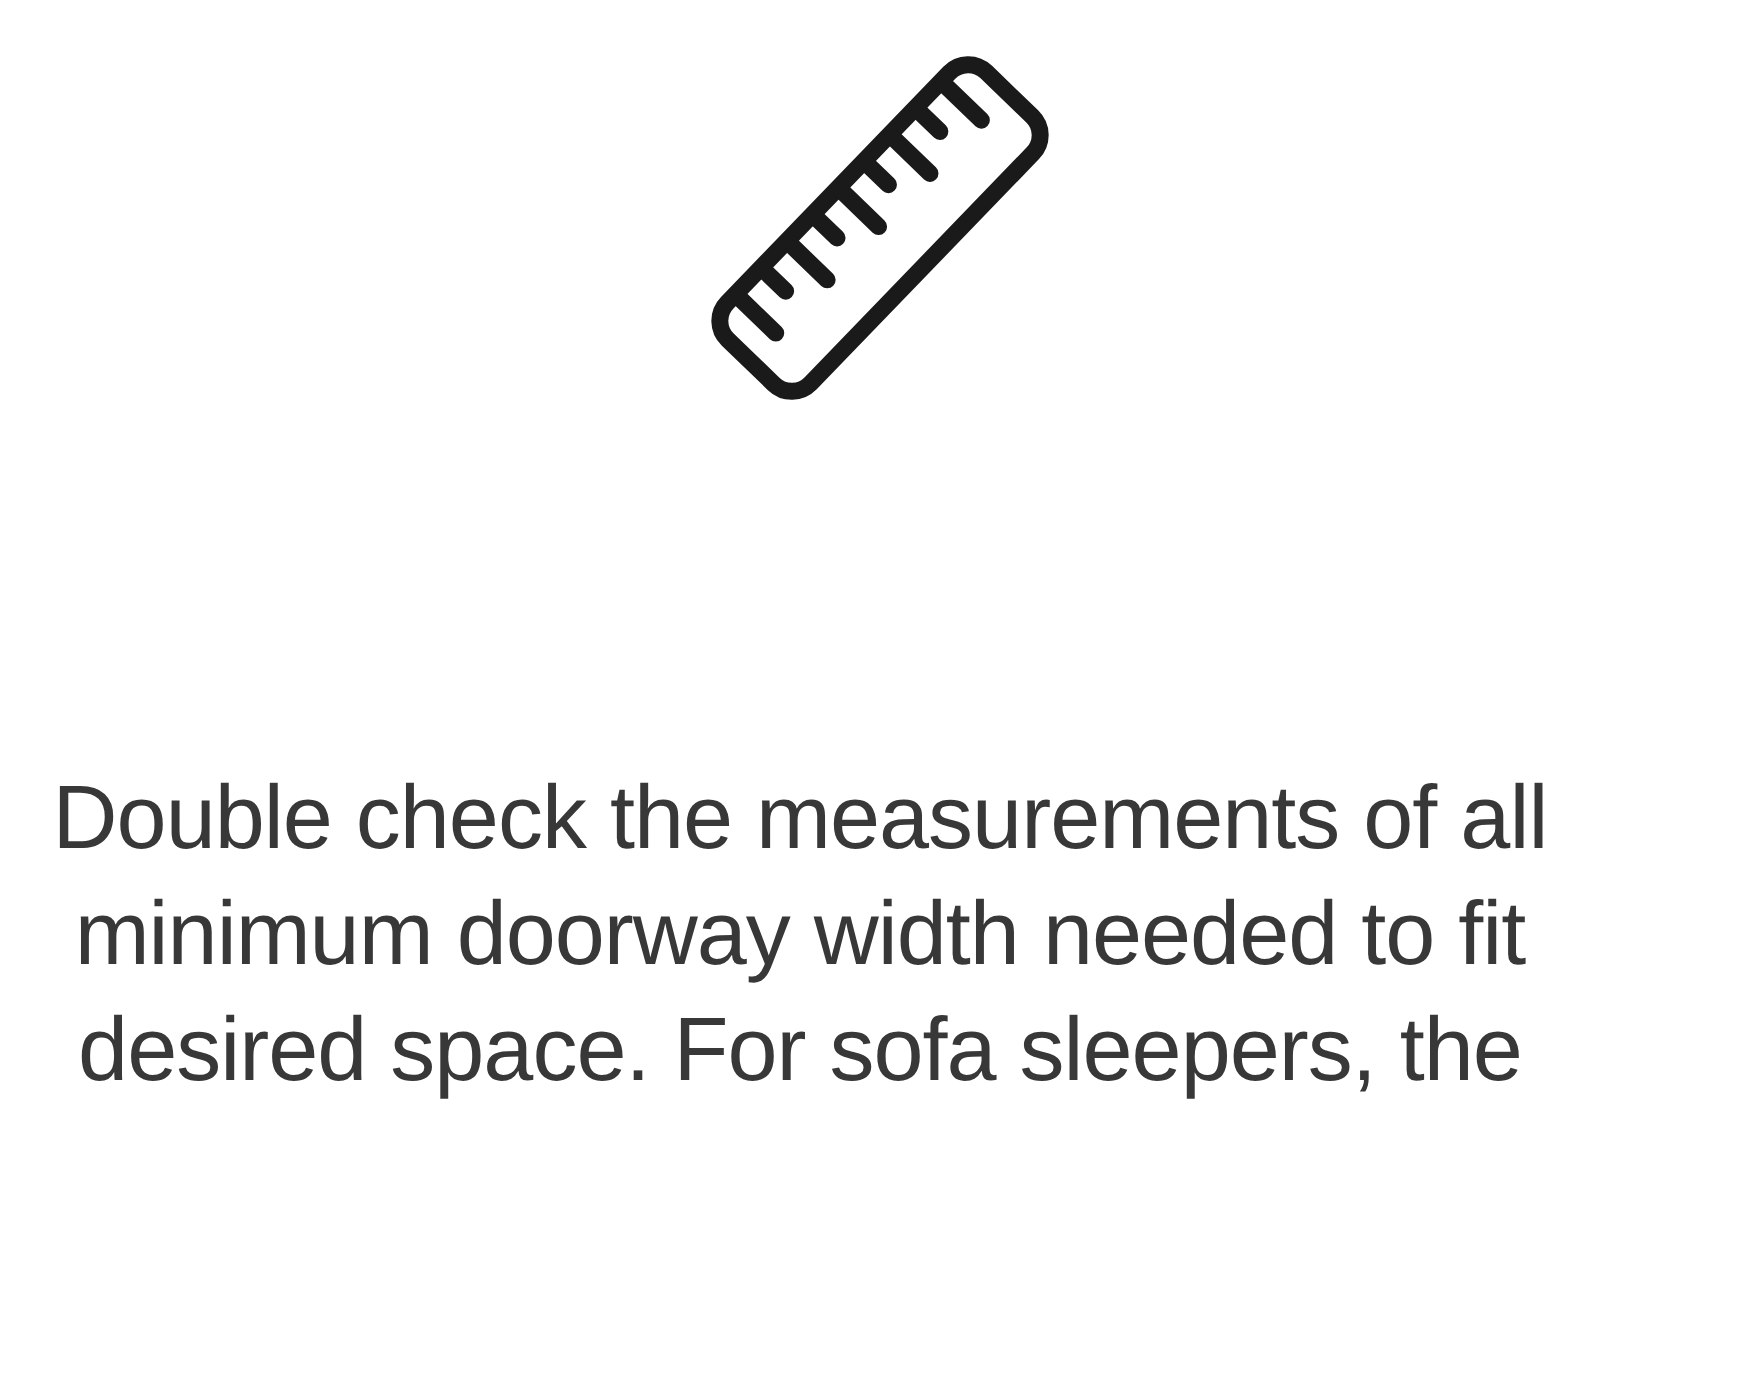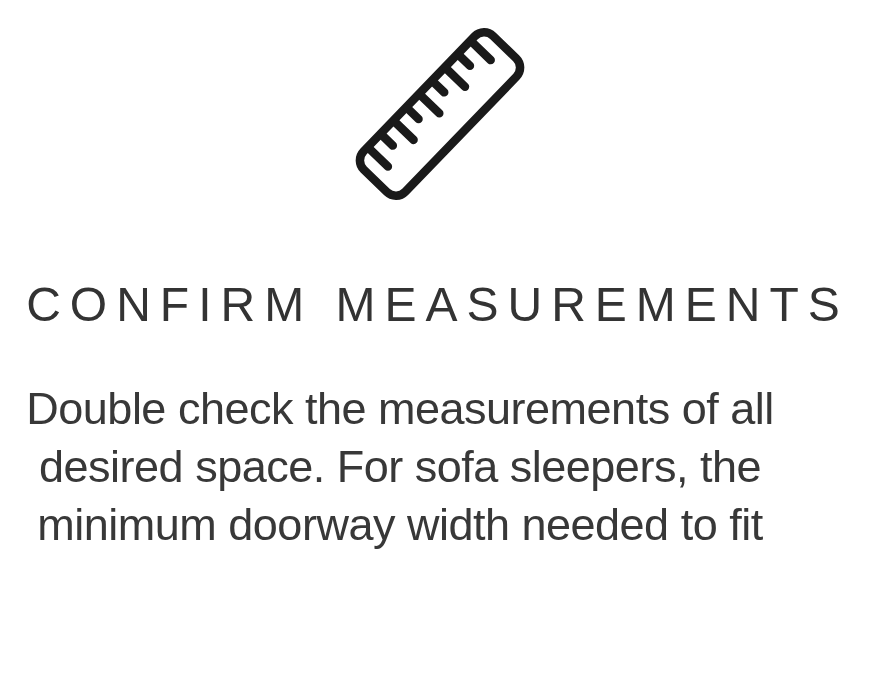--- a/index.html
+++ b/index.html
@@ -74,21 +74,20 @@
                  M-18.5 -27 v15
                  M0 -27 v26
                  M18.5 -27 v15
                  M37 -27 v26
                  M55.5 -27 v15
                  M74 -27 v26" fill="none" stroke="currentColor" stroke-width="8.5" stroke-linecap="round"></path>
       </g>
     </svg>
   </div>
 
-  <h1 class="heading">CONFIRM MEASUREMENTS</h1>
 
   <div class="body-text">
     <div class="body-line">Double check the measurements of all</div>
+    <div class="body-line">minimum doorway width needed to fit</div>
     <div class="body-line">desired space. For sofa sleepers, the</div>
-    <div class="body-line">minimum doorway width needed to fit</div>
   </div>
 
 </div>
 
 </body></html>

